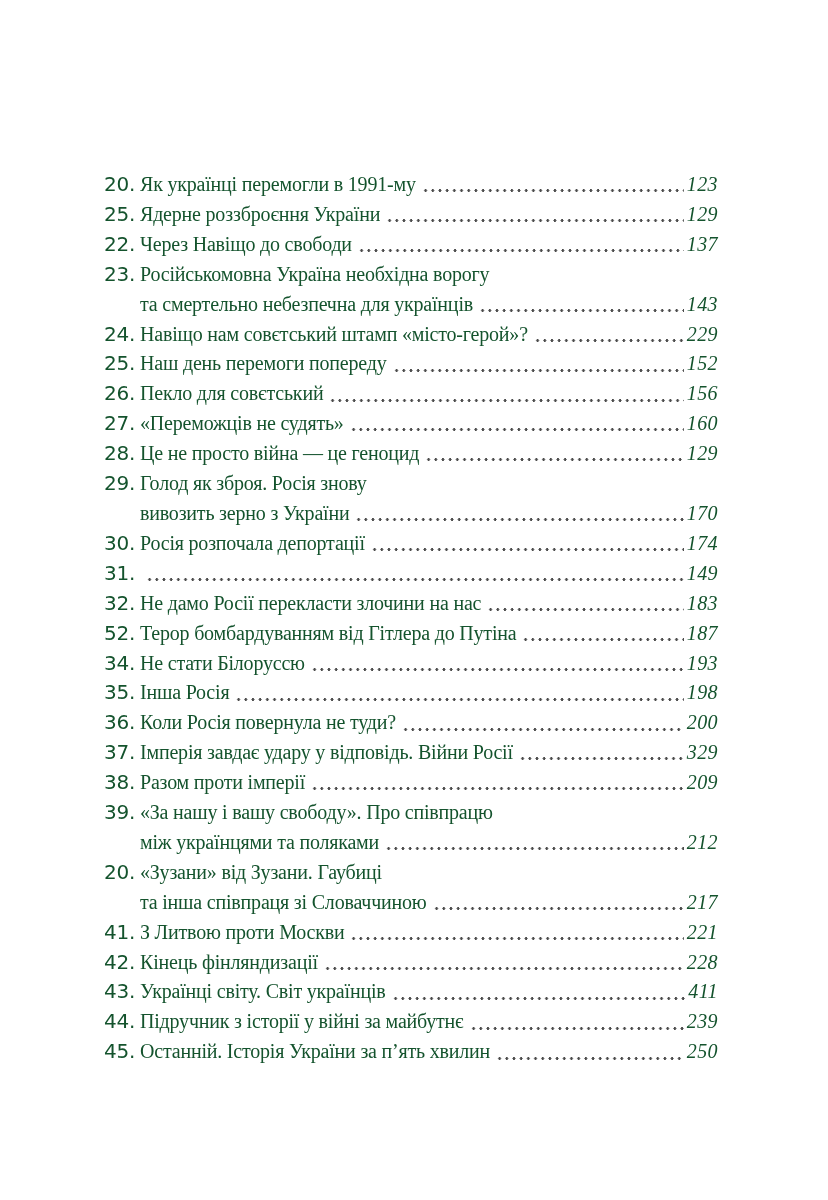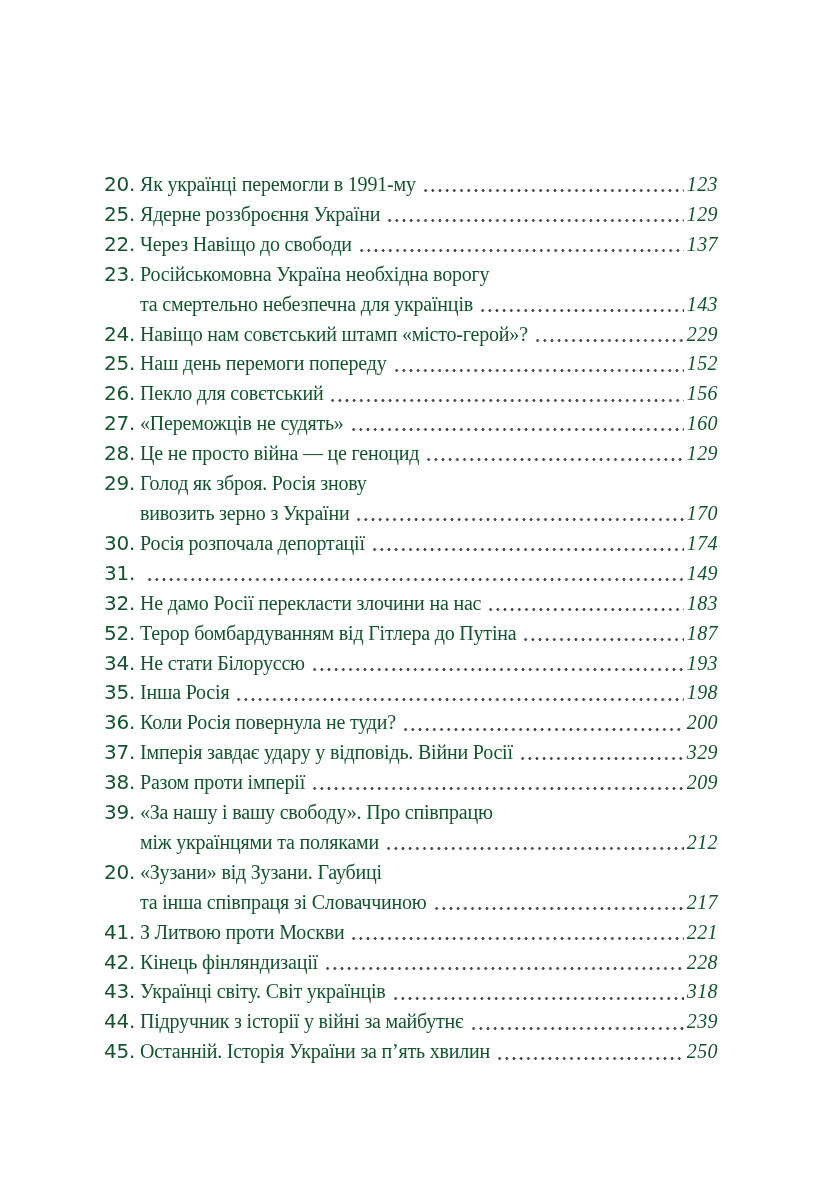--- a/index.html
+++ b/index.html
@@ -335,21 +335,21 @@
           </div>
         </div>
   </div>
 
   <div class="entry">
     <div class="num">43.</div>
     <div class="body">
           <div class="line">
             <span class="title">Українці світу. Світ українців</span>
             <span class="leader"></span>
-            <span class="pagenum">318</span>
+            <span class="pagenum">411</span>
           </div>
         </div>
   </div>
 
   <div class="entry">
     <div class="num">44.</div>
     <div class="body">
           <div class="line">
             <span class="title">Підручник з історії у війні за майбутнє</span>
             <span class="leader"></span>

